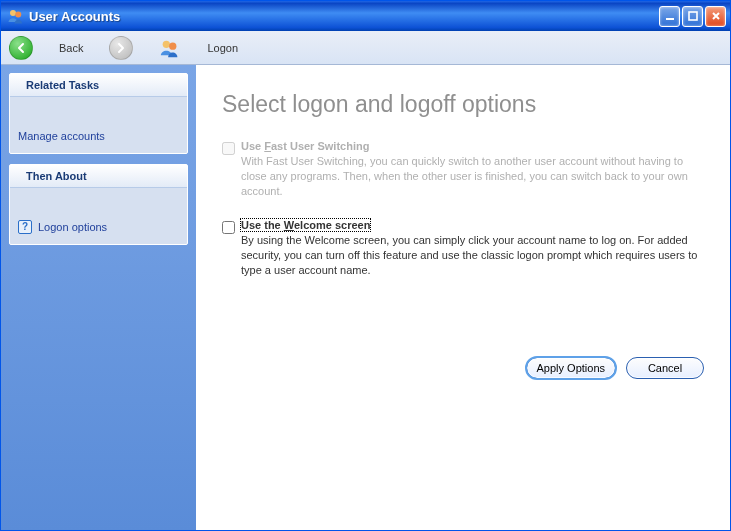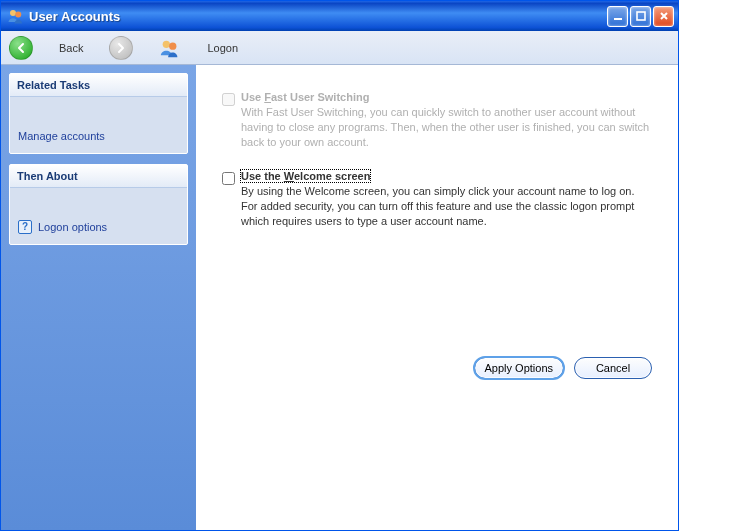--- a/index.html
+++ b/index.html
@@ -3,21 +3,21 @@
 <meta charset="utf-8">
 <style>
   * { box-sizing: border-box; }
   body {
     margin: 0;
     font-family: Tahoma, Verdana, sans-serif;
     font-size: 11px;
     background: #fff;
   }
   .window {
-    width: 679px;
+    width: 731px;
     height: 531px;
     border: 1px solid #0055ea;
     display: flex;
     flex-direction: column;
     background: #fff;
     position: relative;
     overflow: hidden;
   }
   .titlebar {
     height: 30px;
@@ -91,21 +91,21 @@
   }
   .panel {
     background: #d6e0f0;
     border: 1px solid #fff;
     border-radius: 2px;
   }
   .panel-header {
     background: linear-gradient(to bottom, #ffffff, #e3ebf7);
     border-bottom: 1px solid #b7cbe8;
     font-weight: bold;
-    padding: 5px 7px;
+    padding: 5px 16px;
     color: #1a3b75;
   }
   .panel-body { padding: 6px 8px 8px; }
   .panel-link, .panel-item {
     color: #21419c;
     cursor: pointer;
     line-height: 18px;
     display: flex;
     align-items: center;
     gap: 6px;
@@ -246,20 +246,21 @@
         <div class="panel-body">
           <div class="panel-item">
             <span class="help-ico">?</span>
             <span>Logon options</span>
           </div>
         </div>
       </div>
     </div>
 
     <div class="content">
+      <h1>Select logon and logoff options</h1>
 
       <div class="opt disabled">
         <input type="checkbox" disabled="" style="">
         <div class="opt-text">
           <span class="opt-title"><span>Use </span><span class="underline-access">F</span><span>ast User Switching</span></span>
           <div class="opt-desc">With Fast User Switching, you can quickly switch to another user account without having to close any programs. Then, when the other user is finished, you can switch back to your own account.</div>
         </div>
       </div>
 
       <div class="opt">

